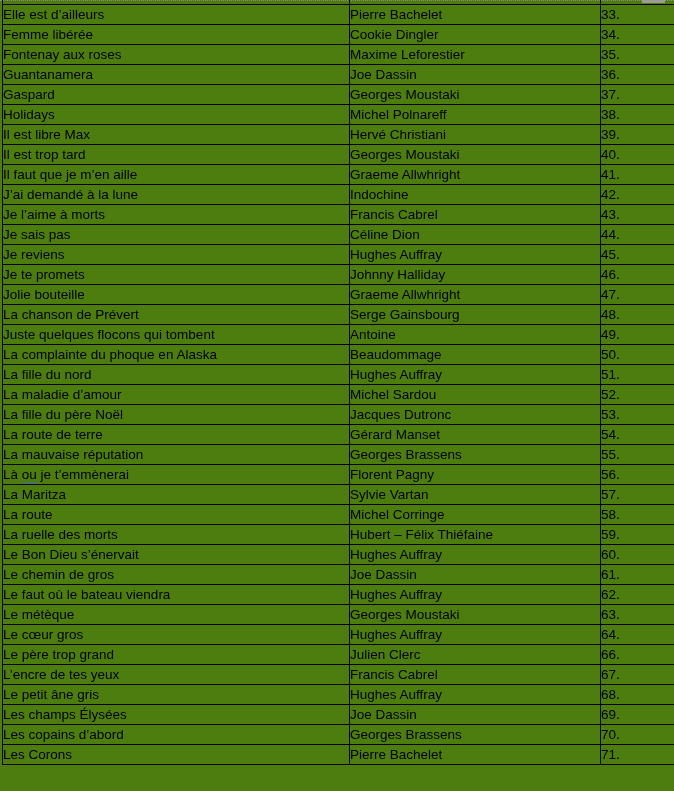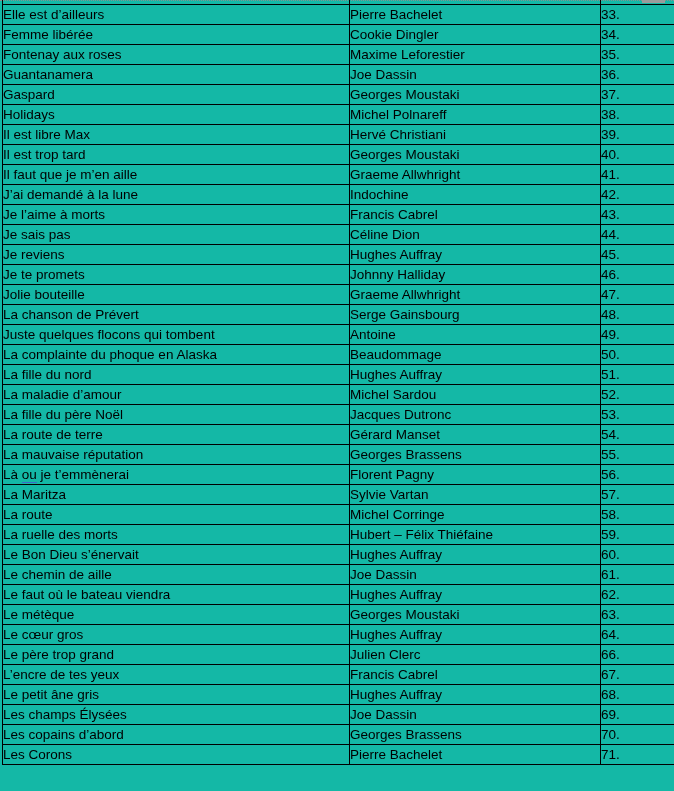--- a/index.html
+++ b/index.html
@@ -1,21 +1,21 @@
 <!DOCTYPE html>
 <html><head>
 <meta charset="utf-8">
 <style>
   * { box-sizing: border-box; }
   html, body { margin: 0; padding: 0; background: #fff; }
   .screen {
     position: relative;
     width: 674px;
     height: 791px;
-    background: #14b8a6;
+    background: #4d7c0f;
     overflow: hidden;
     font-family: "Liberation Sans", sans-serif;
   }
   
   .dotted-line {
     position: absolute;
     left: 0; top: 0;
     width: 674px; height: 0;
     border-top: 1px dotted #8c8c8c;
   }
@@ -216,21 +216,21 @@
           <td class="c-title">La ruelle des morts</td>
           <td class="c-artist">Hubert – Félix Thiéfaine</td>
           <td class="c-num">59.</td>
         </tr>
         <tr>
           <td class="c-title">Le Bon Dieu s’énervait</td>
           <td class="c-artist">Hughes Auffray</td>
           <td class="c-num">60.</td>
         </tr>
         <tr>
-          <td class="c-title">Le chemin de aille</td>
+          <td class="c-title">Le chemin de gros</td>
           <td class="c-artist">Joe Dassin</td>
           <td class="c-num">61.</td>
         </tr>
         <tr>
           <td class="c-title">Le faut où le bateau viendra</td>
           <td class="c-artist">Hughes Auffray</td>
           <td class="c-num">62.</td>
         </tr>
         <tr>
           <td class="c-title">Le métèque</td>

